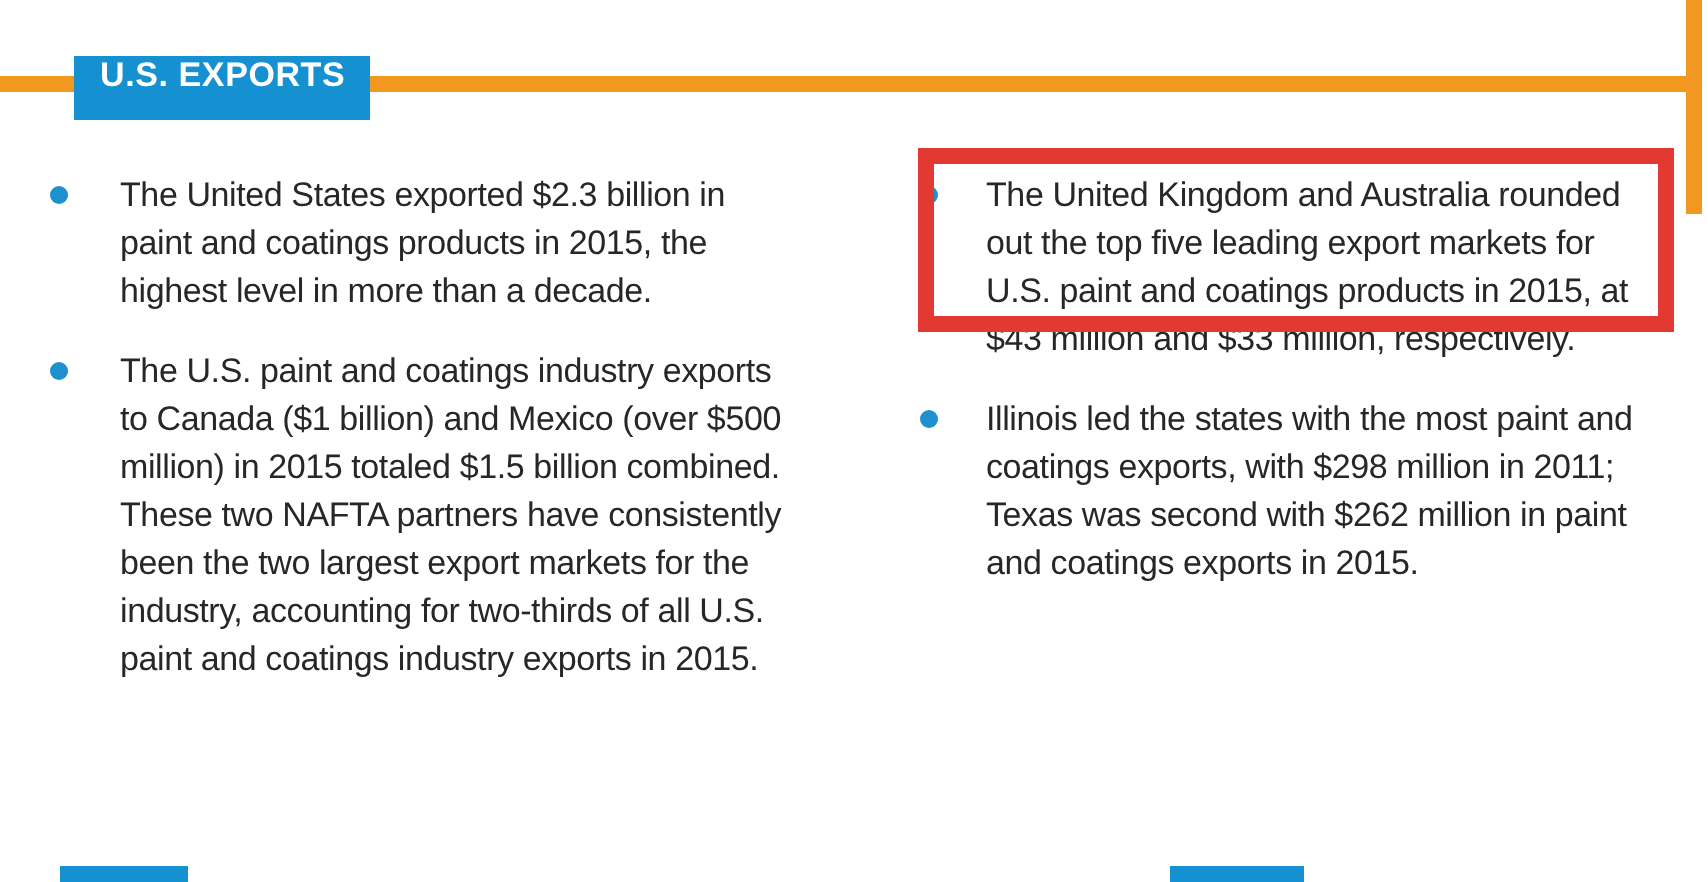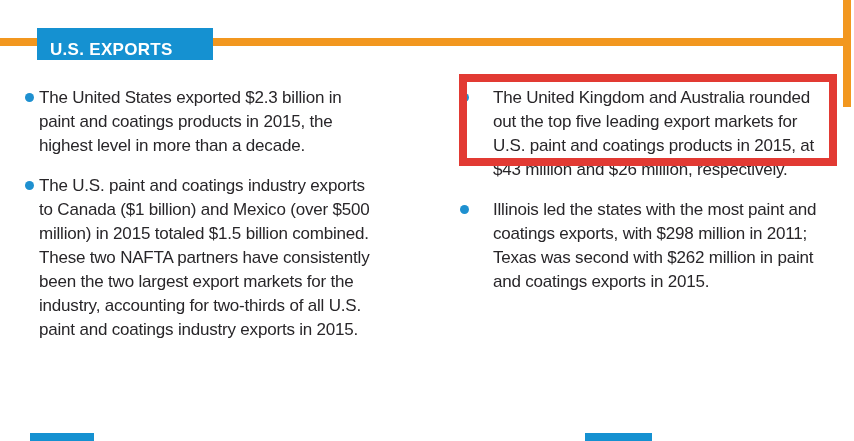--- a/index.html
+++ b/index.html
@@ -23,39 +23,39 @@
   .rule-h{
     position:absolute;left:0;top:38px;width:851px;height:8px;
     background:var(--accent-orange);z-index:1;
   }
   .rule-v{
     position:absolute;left:843px;top:0;width:8px;height:107px;
     background:var(--accent-orange);z-index:1;
   }
   
   .section-header{
-    position:absolute;left:37px;top:28px;width:176px;height:32px;
+    position:absolute;left:37px;top:28px;width:148px;height:32px;
     background:var(--accent-blue);z-index:2;
-    display:flex;align-items:flex-end;
+    display:flex;align-items:flex-start;
     padding-left:13px;
   }
   .section-header .title{
     color:#ffffff;font-size:17px;font-weight:bold;letter-spacing:.3px;
   }
   
   .bullets{
     position:absolute;top:86px;list-style:none;z-index:2;
   }
   .bullets.left{left:25px;width:420px;}
   .bullets.right{left:460px;width:390px;}
   .bullets li{
     display:flex;
     margin-bottom:16px;
   }
-  .bullets.left li{column-gap:5px;}
+  .bullets.left li{column-gap:26px;}
   .bullets.right li{column-gap:24px;}
   .dot{
     flex:0 0 auto;
     width:9px;height:9px;border-radius:50%;
     background:var(--bullet-blue);
     margin-top:7px;
   }
   .btext{
     font-size:17px;line-height:24px;letter-spacing:-0.2px;
     white-space:pre;
@@ -101,21 +101,21 @@
 paint and coatings industry exports in 2015.</span>
     </li>
   </ul>
 
   <ul class="bullets right">
     <li>
       <span class="dot"></span>
       <span class="btext">The United Kingdom and Australia rounded
 out the top five leading export markets for
 U.S. paint and coatings products in 2015, at
-$43 million and $26 million, respectively.</span>
+$43 million and $33 million, respectively.</span>
     </li>
     <li>
       <span class="dot"></span>
       <span class="btext">Illinois led the states with the most paint and
 coatings exports, with $298 million in 2011;
 Texas was second with $262 million in paint
 and coatings exports in 2015.</span>
     </li>
   </ul>
 

